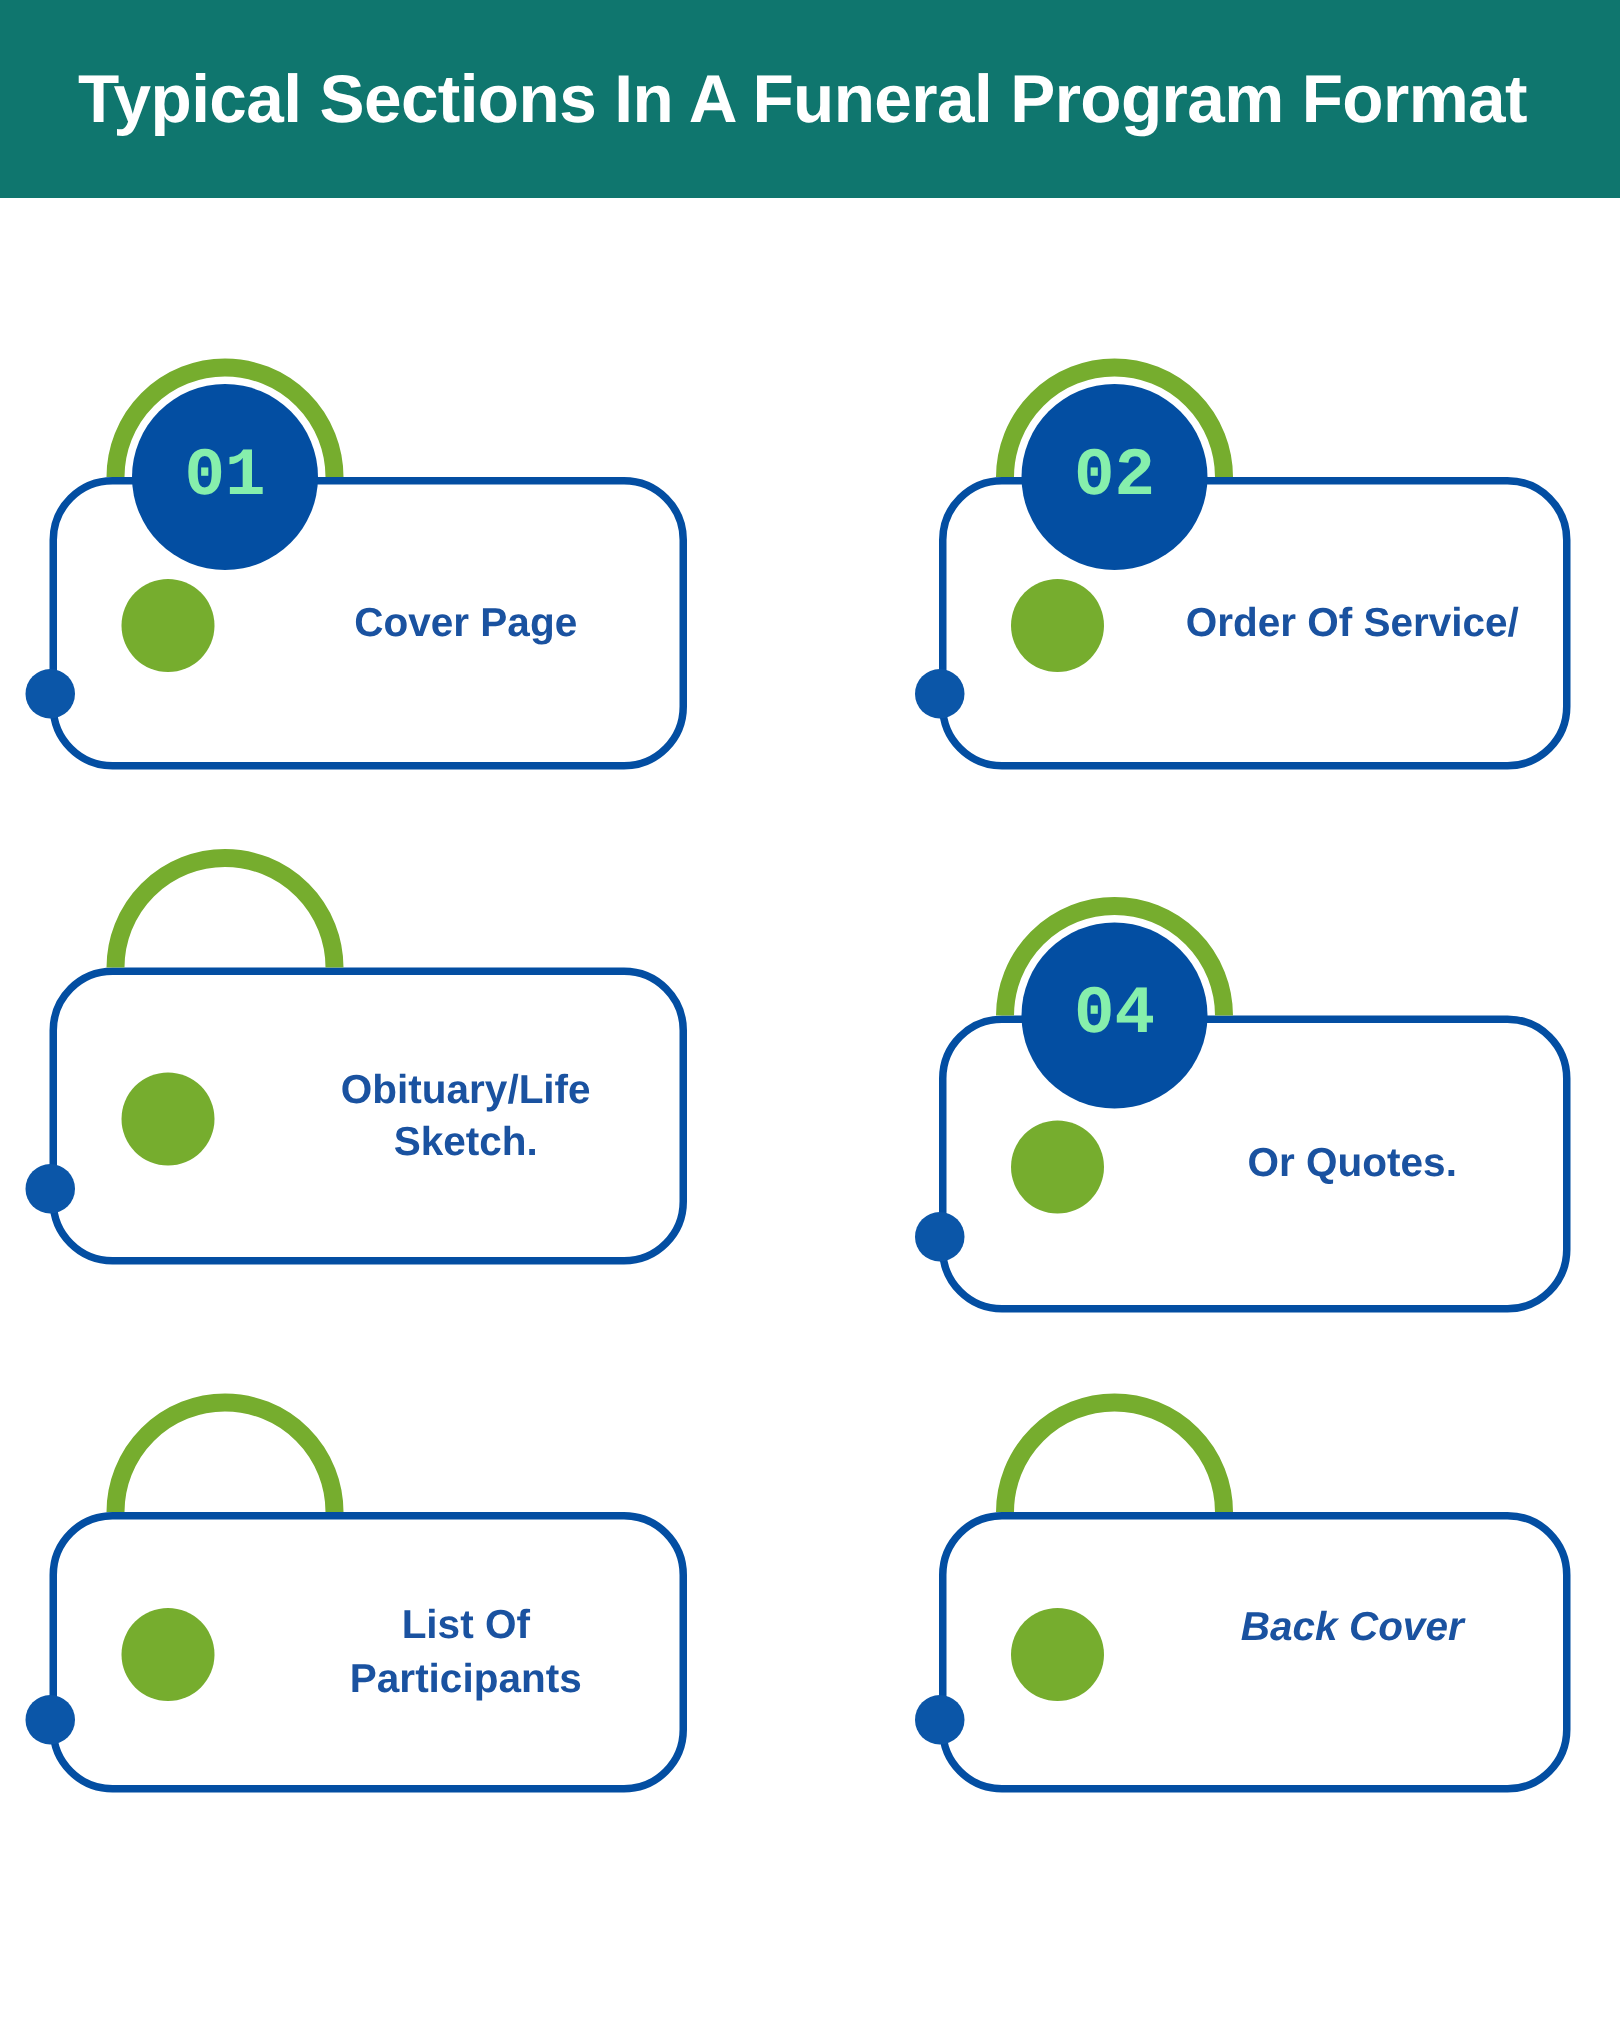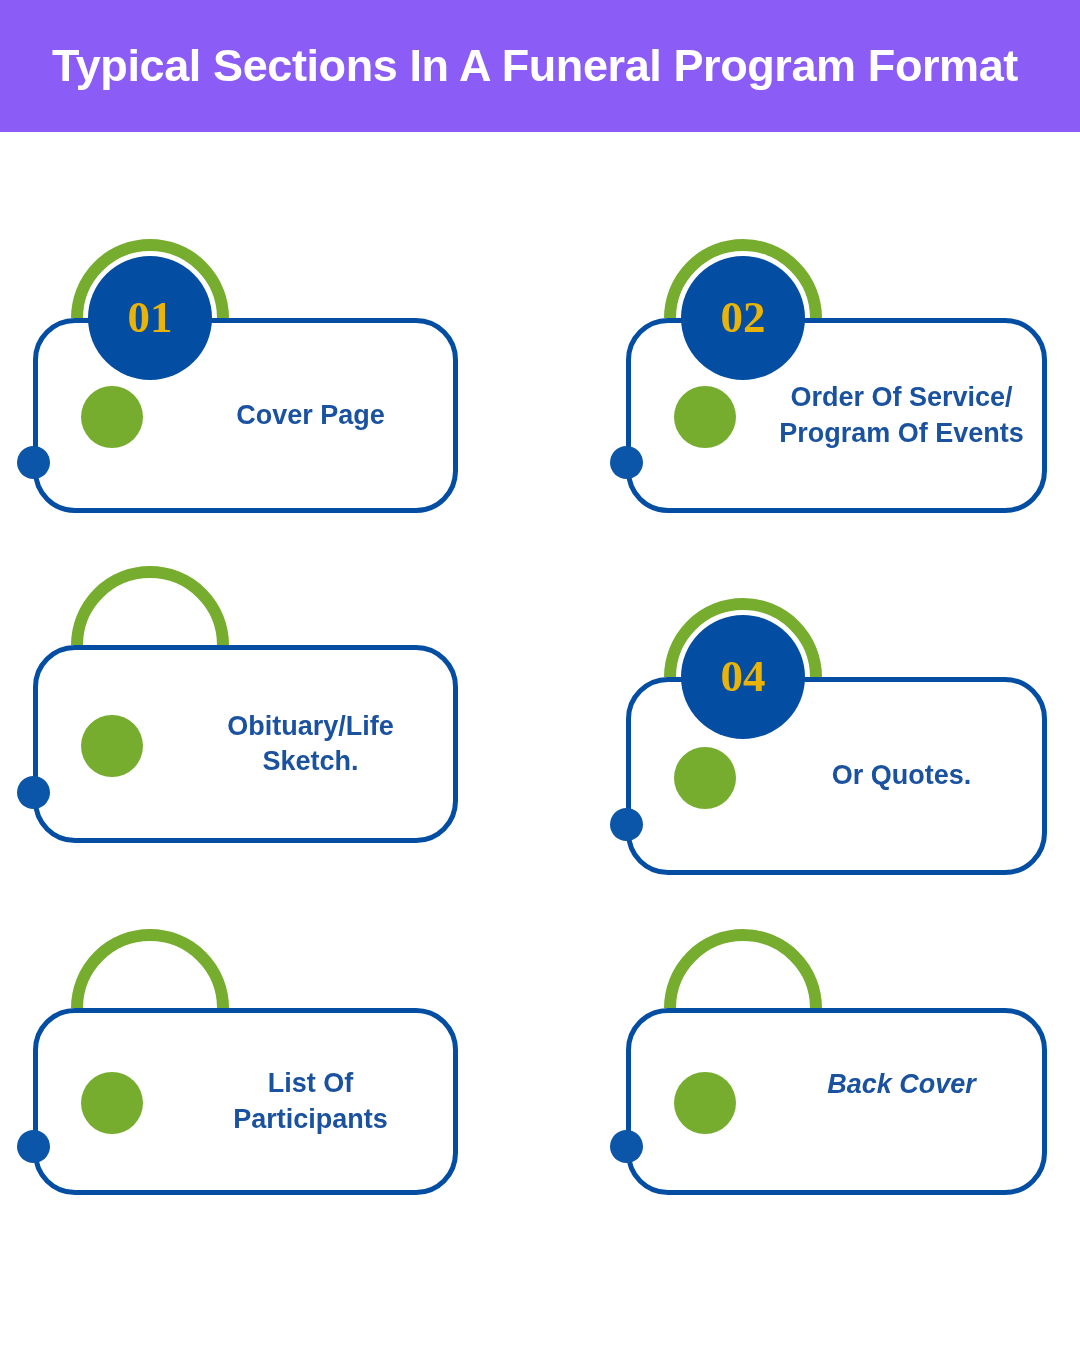--- a/index.html
+++ b/index.html
@@ -15,21 +15,21 @@
     position: relative;
   }
 
   
   #header-banner {
     position: absolute;
     left: 0;
     top: 0;
     width: 1080px;
     height: 132px;
-    background: #8b5cf6;
+    background: #0f766e;
     display: flex;
     align-items: center;
   }
   #header-title {
     color: #ffffff;
     font-size: 45px;
     font-weight: bold;
     letter-spacing: -0.4px;
     margin-left: 52px;
     white-space: nowrap;
@@ -71,26 +71,26 @@
   
   .num-bubble {
     position: absolute;
     border-radius: 50%;
     background: #034ea2;
     display: flex;
     align-items: center;
     justify-content: center;
   }
   .num-bubble-label {
-    color: #eab308;
+    color: #86efac;
     font-size: 45px;
     font-weight: bold;
     line-height: 1;
     letter-spacing: 0px;
-    font-family: Liberation Serif, serif;
+    font-family: Liberation Mono, monospace;
     position: relative;
     top: -1px;
   }
 
   
   .accent-dot-green {
     position: absolute;
     border-radius: 50%;
     background: #76ad2e;
   }
@@ -148,21 +148,20 @@
       <svg class="num-arc" width="168" height="90" style="left: 33px; top: -84px;">
         <path d="M 11 84 A 73 73 0 0 1 157 84" fill="none" stroke="#76ad2e" stroke-width="12" stroke-linecap="butt"></path>
       </svg>
       <div class="num-bubble" style="width: 124px; height: 124px; left: 55px; top: -62px;">
         <span class="num-bubble-label">02</span>
       </div>
       <div class="accent-dot-green" style="width: 62px; height: 62px; left: 48px; top: 68.45px;"></div>
       <div class="accent-dot-blue" style="width: 33px; height: 33px; left: -16px; top: 128.3px;"></div>
       <div class="card-caption" style="left: 140px; width: 271px; top: 0px; height: 195px;">
         <span class="cap-line">Order Of Service/</span>
-        <span class="cap-line">Program Of Events</span>
       </div>
     </div>
     <div class="card-unit" style="left: 33px; top: 645px; width: 425px; height: 198px;">
       <div class="card-box" style="width: 425px; height: 198px;"></div>
       <svg class="num-arc" width="168" height="90" style="left: 33px; top: -84px;">
         <path d="M 11 84 A 73 73 0 0 1 157 84" fill="none" stroke="#76ad2e" stroke-width="12" stroke-linecap="butt"></path>
       </svg>
       <div class="accent-dot-green" style="width: 62px; height: 62px; left: 48px; top: 69.98px;"></div>
       <div class="accent-dot-blue" style="width: 33px; height: 33px; left: -16px; top: 130.52px;"></div>
       <div class="card-caption" style="left: 140px; width: 275px; top: 0px; height: 198px; text-align: right;">

